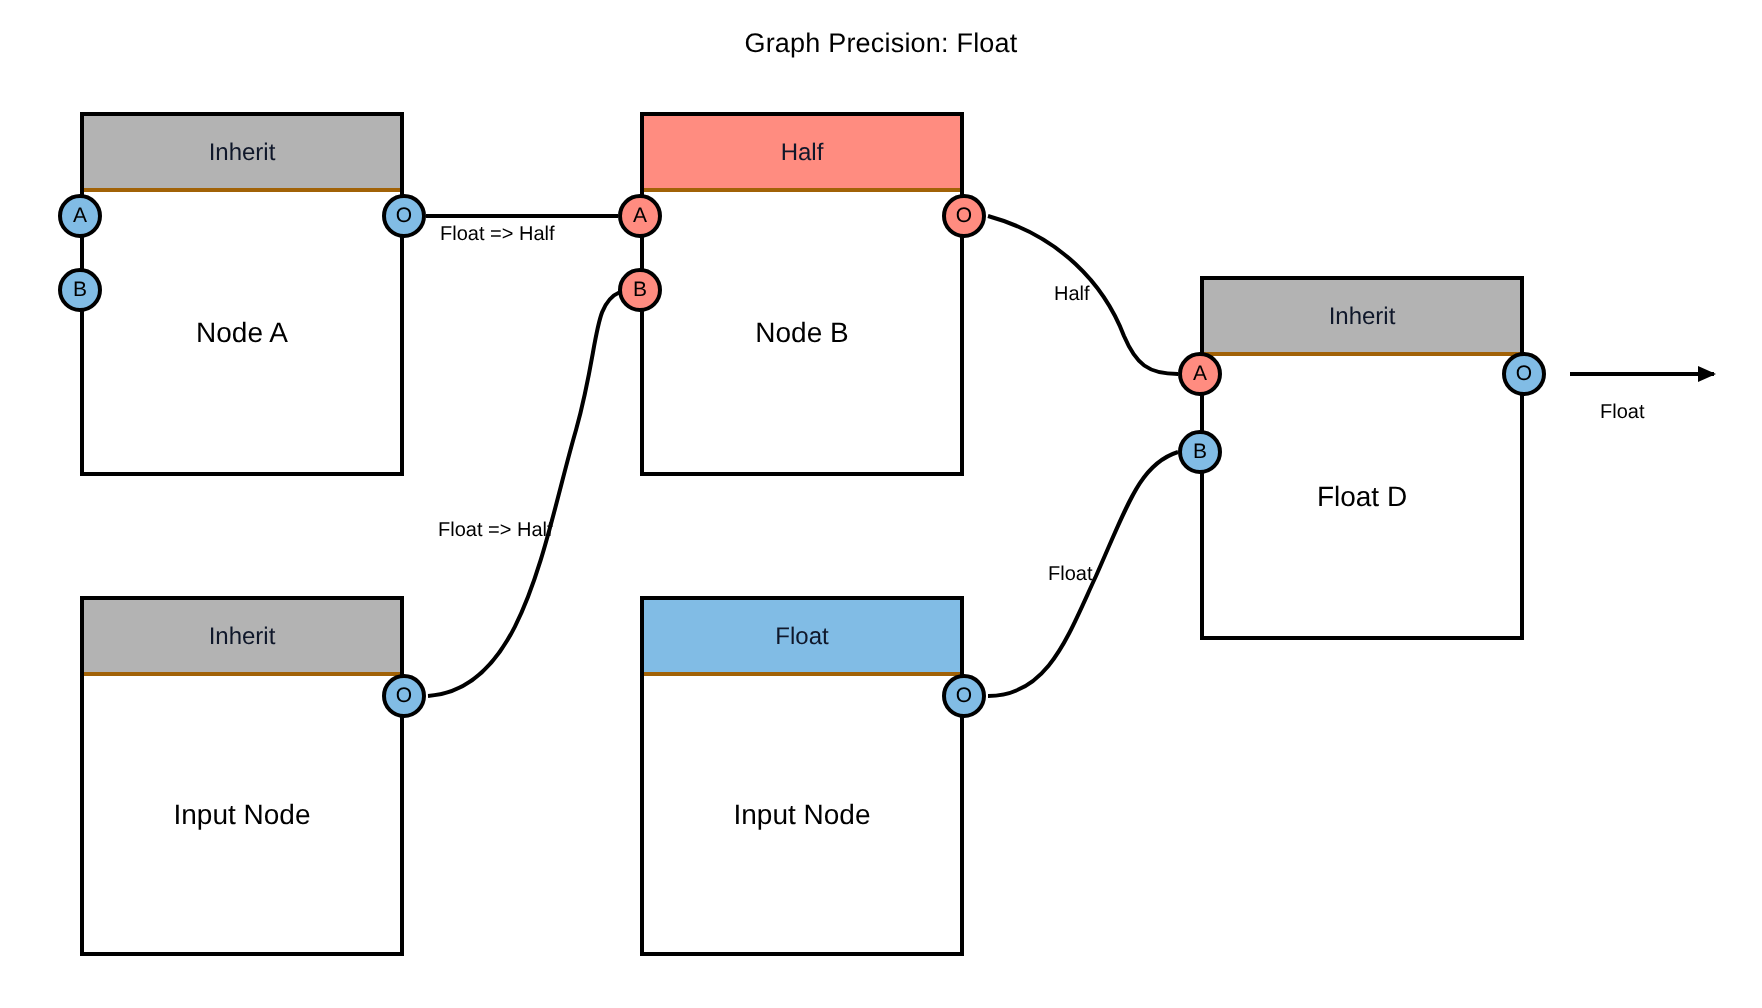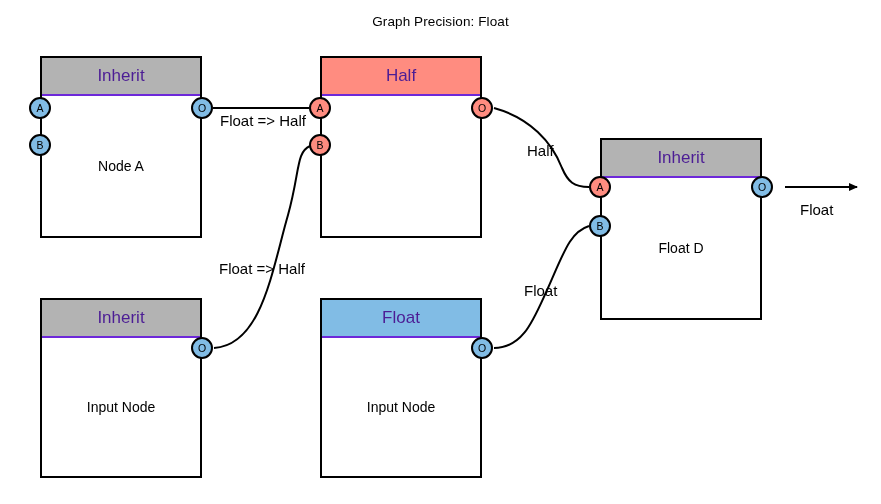--- a/index.html
+++ b/index.html
@@ -38,26 +38,26 @@
   }
   .node-box {
     position: absolute;
     box-sizing: border-box;
     border: 2px solid #000000;
     background: #ffffff;
   }
   .node-header {
     box-sizing: border-box;
     height: 38px;
-    border-bottom: 2px solid #6d28d9;
+    border-bottom: 2px solid #a16207;
     display: flex;
     align-items: center;
     justify-content: center;
-    font-size: 17px;
-    color: #4c1d95;
+    font-size: 12px;
+    color: #0f172a;
   }
   .node-body {
     position: relative;
     height: calc(100% - 38px);
     display: flex;
     align-items: center;
     justify-content: center;
     font-size: 14px;
     color: #000000;
   }
@@ -70,21 +70,21 @@
     box-sizing: border-box;
     display: flex;
     align-items: center;
     justify-content: center;
     font-size: 10.5px;
     color: #000000;
     line-height: 1;
   }
   .edge-label {
     position: absolute;
-    font-size: 15px;
+    font-size: 10px;
     color: #000000;
     white-space: nowrap;
   }
 </style>
 </head>
 <body>
 
 <div id="graph-root">
 
   <div class="graph-title">Graph Precision: Float</div>
@@ -107,20 +107,21 @@
   <div id="nodes-layer">
       <div class="node-box" style="left: 40px; top: 56px; width: 162px; height: 182px;">
         <div class="node-header" style="background: rgb(179, 179, 179);">Inherit</div>
         <div class="node-body">Node A</div>
       </div>
       <div class="port" style="position: absolute; left: 29px; top: 97px; background: rgb(129, 188, 229);">A</div>
       <div class="port" style="position: absolute; left: 29px; top: 134px; background: rgb(129, 188, 229);">B</div>
       <div class="port" style="position: absolute; left: 191px; top: 97px; background: rgb(129, 188, 229);">O</div>
       <div class="node-box" style="left: 320px; top: 56px; width: 162px; height: 182px;">
         <div class="node-header" style="background: rgb(255, 140, 128);">Half</div>
+        <div class="node-body">Node B</div>
       </div>
       <div class="port" style="position: absolute; left: 309px; top: 97px; background: rgb(255, 140, 128);">A</div>
       <div class="port" style="position: absolute; left: 309px; top: 134px; background: rgb(255, 140, 128);">B</div>
       <div class="port" style="position: absolute; left: 471px; top: 97px; background: rgb(255, 140, 128);">O</div>
       <div class="node-box" style="left: 600px; top: 138px; width: 162px; height: 182px;">
         <div class="node-header" style="background: rgb(179, 179, 179);">Inherit</div>
         <div class="node-body">Float D</div>
       </div>
       <div class="port" style="position: absolute; left: 589px; top: 176px; background: rgb(255, 140, 128);">A</div>
       <div class="port" style="position: absolute; left: 589px; top: 215px; background: rgb(129, 188, 229);">B</div>

